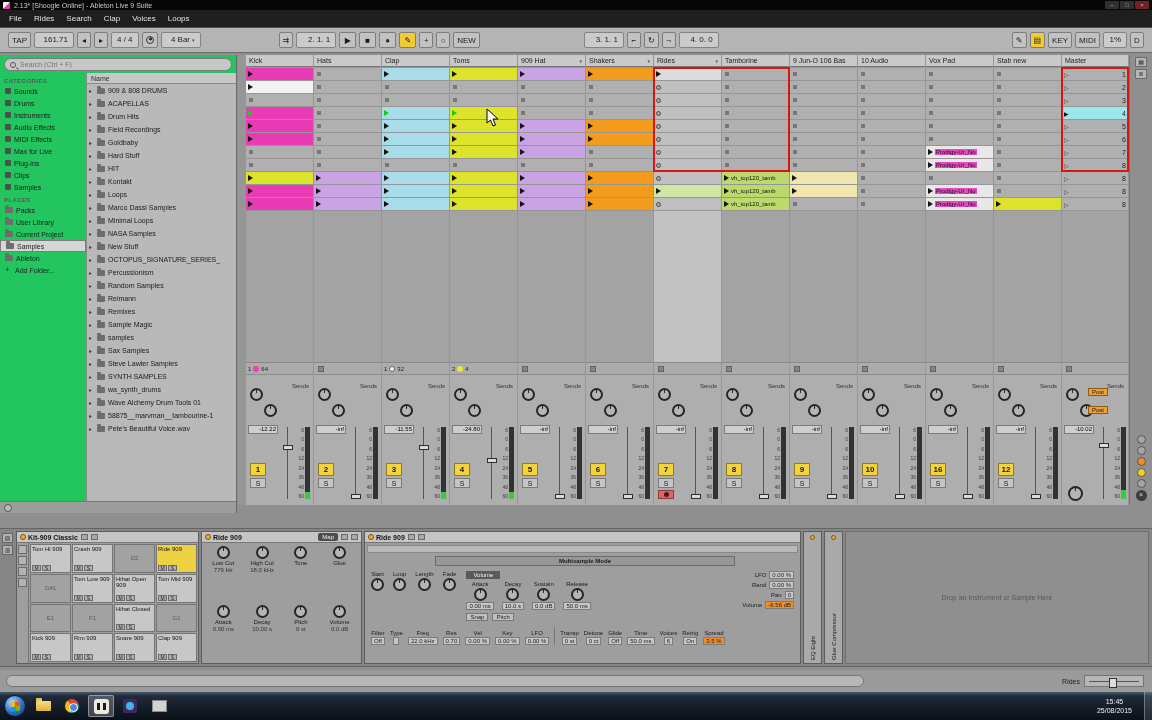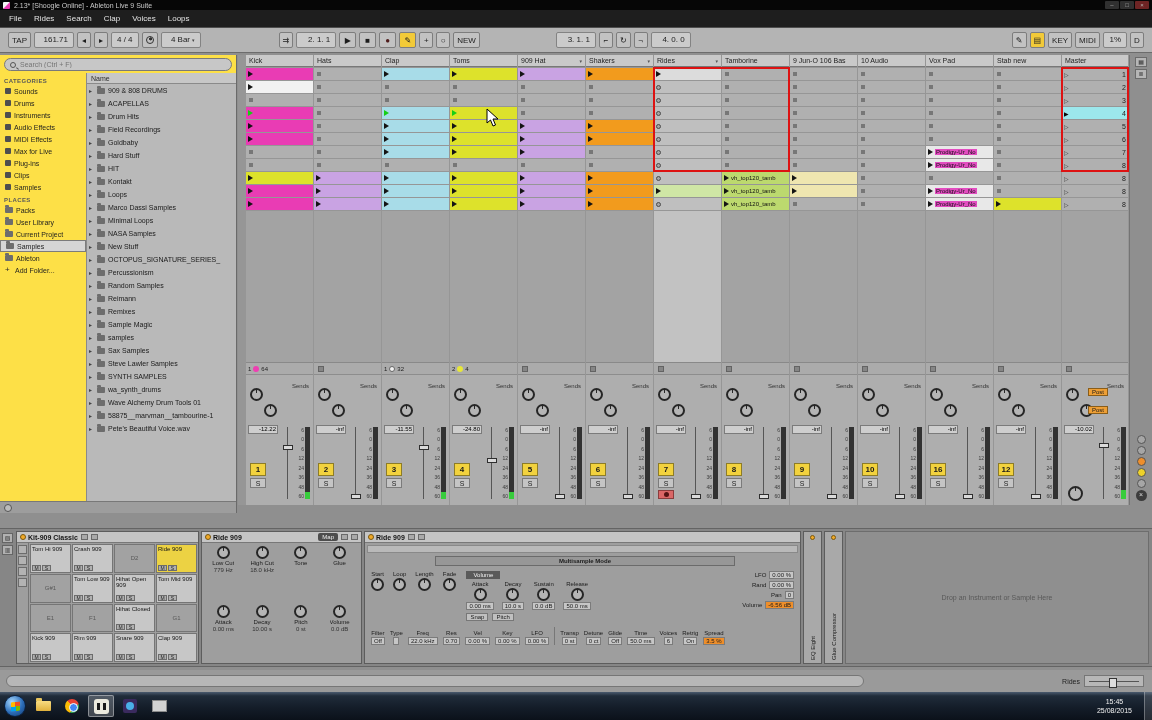--- a/index.html
+++ b/index.html
@@ -19,35 +19,35 @@
   
   .menubar { position:absolute; top:10px; left:0; right:0; height:17px; background:#1e1e1e; color:#e2e2e2;
     display:flex; align-items:center; padding:0 3px; font-size:8px; }
   .menu-item { padding:2px 6px; }
 
   
   .transport { position:absolute; top:27px; left:0; right:0; height:26px; background:#b4b4b4;
     border-top:1px solid #4e4e4e; border-bottom:1px solid #6c6c6c; display:flex; align-items:center;
     padding:0 8px; font-size:8px; color:#1c1c1c; }
   .tg { display:flex; align-items:center; gap:3px; }
-  .tg.center { margin-left:78px; } .tg.loopg { margin-left:76px; } .tg.right { margin-left:auto; }
+  .tg.center { margin-left:78px; } .tg.loopg { margin-left:104px; } .tg.right { margin-left:auto; }
   .disp { background:#cbcbcb; border:1px solid #838383; border-radius:2px; height:16px; line-height:14px;
     padding:0 5px; min-width:40px; text-align:right; display:inline-flex; align-items:center; justify-content:flex-end; gap:2px;}
   .disp.sm { min-width:24px; }
   .tbtn { background:#c2c2c2; border:1px solid #7d7d7d; border-radius:2px; height:16px; min-width:17px;
     display:inline-flex; align-items:center; justify-content:center; padding:0 3px; }
   .tbtn.sm { min-width:14px; }
   .tbtn.on { background:#f2ca38; }
   .tbtn.rec { color:#4f1c1c; }
   .metro-dot { width:8px; height:8px; border-radius:50%; border:1px solid #333;
     background:radial-gradient(circle at 62% 32%, #333 1.3px, transparent 1.8px); }
   .dd { font-size:5px; color:#444; }
 
   
-  .browser { position:absolute; top:55px; left:0; width:237px; height:458px; background:#fde047;
+  .browser { position:absolute; top:55px; left:0; width:237px; height:458px; background:#22c55e;
     border-right:1px solid #6a6a6a; display:flex; flex-direction:column;justify-content:space-between; }
   .search-row { margin:3px 4px 2px; height:13px; background:#c7c7c7; border:1px solid #7a7a7a; border-radius:7px;
     display:flex; align-items:center; padding:0 5px; gap:4px; flex:none; }
   .mag { width:6px; height:6px; border:1px solid #555; border-radius:50%; position:relative; flex:none; }
   .mag::after { content:""; position:absolute; width:3px; height:1px; background:#555; left:5px; top:5px; transform:rotate(40deg); }
   .search-row input { flex:1; border:0; background:transparent; font-size:7px; color:#333; outline:none; font-family:inherit; min-width:0; }
   .b-cols { flex:1; display:flex; overflow:hidden; }
   .b-cats { width:86px; padding-top:1px; overflow:hidden; }
   .b-sec { font-size:6px; font-weight:bold; color:#585858; padding:4px 4px 1px; letter-spacing:.4px; }
   .b-item { height:12px; display:flex; align-items:center; gap:3px; padding:0 2px 0 5px; font-size:7px;

